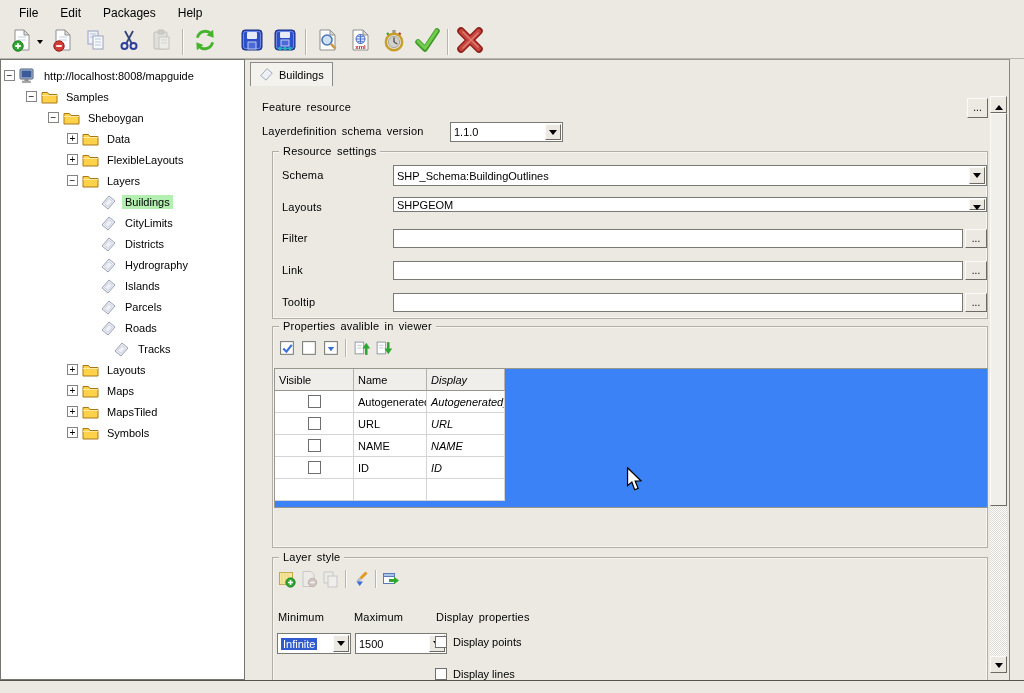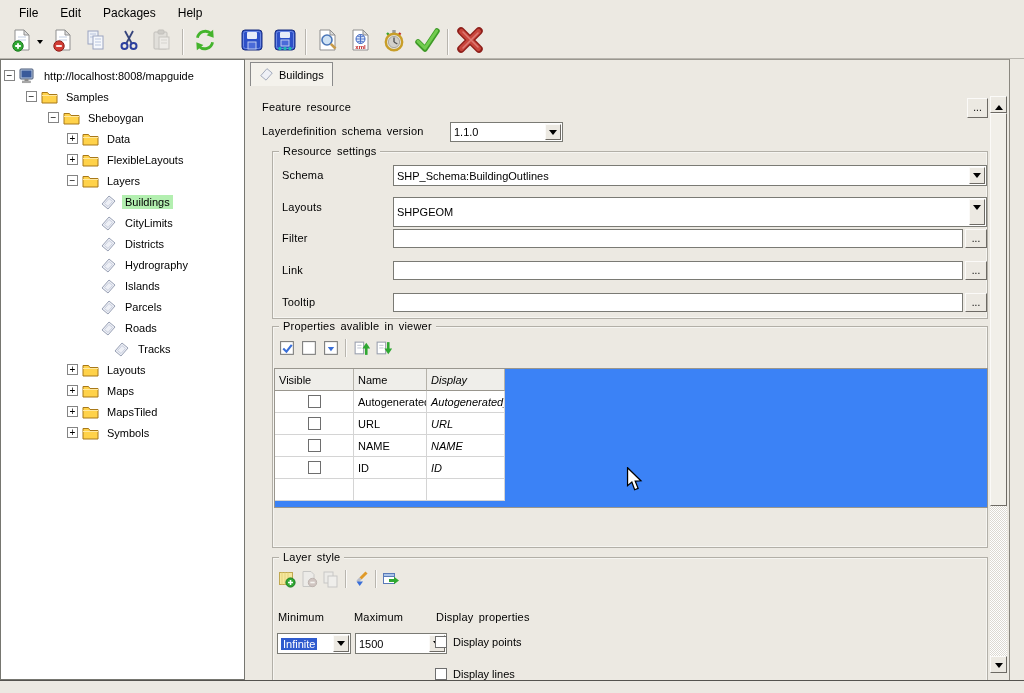--- a/index.html
+++ b/index.html
@@ -392,21 +392,21 @@
     </div>
 
     <div class="group" style="left:27px;top:91px;width:716px;height:168px">
       <span class="gtitle">Resource settings</span>
       <div class="flabel" style="left:9px;top:17px">Schema</div>
       <div class="combo" style="left:120px;top:13px;width:594px;height:21px">
         <span>SHP_Schema:BuildingOutlines</span>
         <span class="dd"></span>
       </div>
       <div class="flabel" style="left:9px;top:49px">Layouts</div>
-      <div class="combo" style="left:120px;top:45px;width:594px;height:30px">
+      <div class="combo" style="left:120px;top:45px;width:594px;height:15px">
         <span>SHPGEOM</span>
         <span class="dd"></span>
       </div>
       <div class="flabel" style="left:9px;top:80px">Filter</div>
       <div class="tbox white" style="left:120px;top:77px;width:570px;height:19px"></div>
       <div class="browse" style="left:692px;top:77px;width:22px;height:19px;line-height:17px">...</div>
       <div class="flabel" style="left:9px;top:112px">Link</div>
       <div class="tbox white" style="left:120px;top:109px;width:570px;height:19px"></div>
       <div class="browse" style="left:692px;top:109px;width:22px;height:19px;line-height:17px">...</div>
       <div class="flabel" style="left:9px;top:144px">Tooltip</div>

